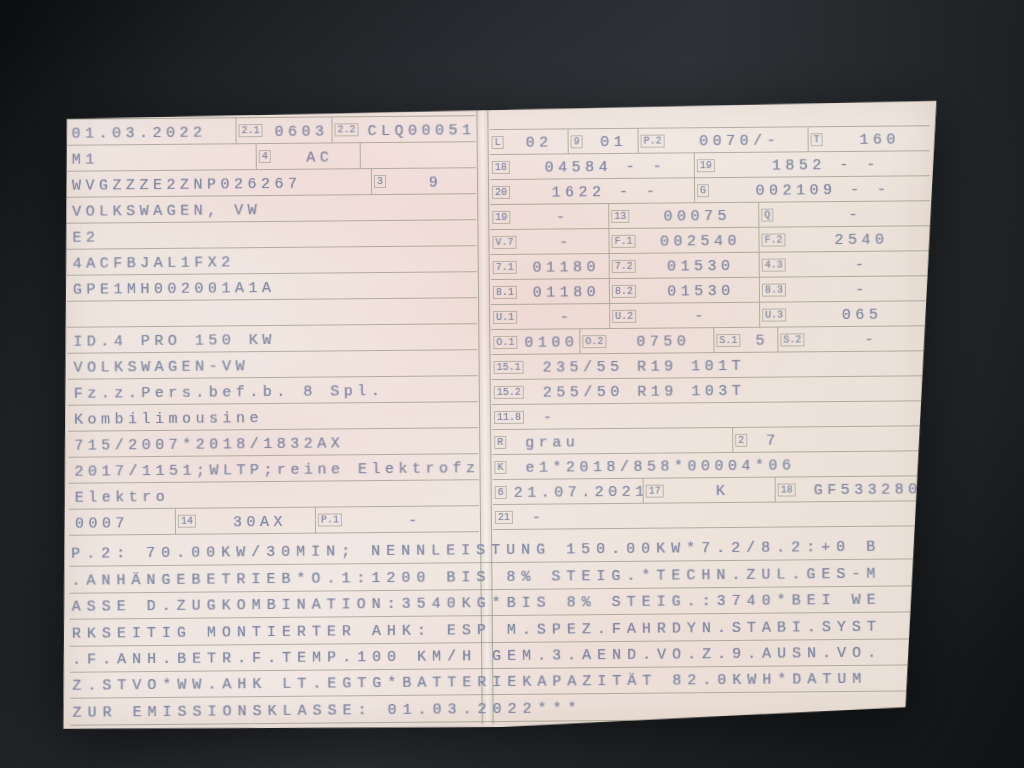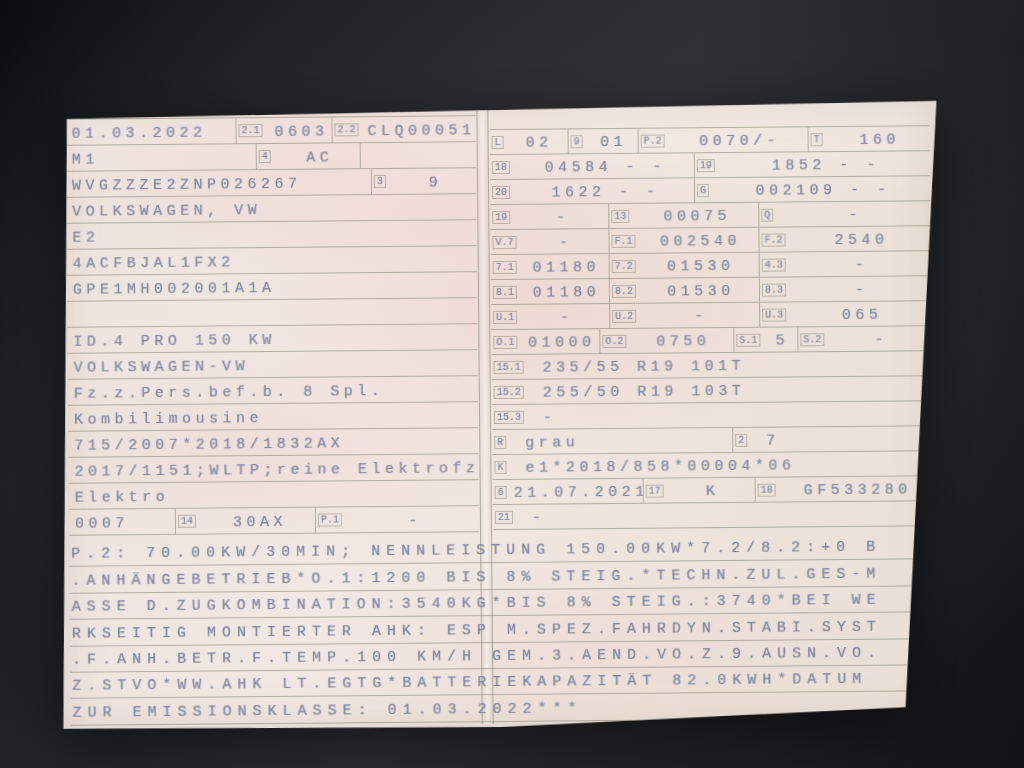--- a/index.html
+++ b/index.html
@@ -290,21 +290,21 @@
         <span class="c b" style="width:150px">
             <span class="lbl">U.2</span>
             <span class="v ctr">-</span>
           </span>
         <span class="c b f">
             <span class="lbl">U.3</span>
             <span class="v ctr">065</span>
           </span>
       </div>
       <div class="row">
-        <span class="c" style="width:108px">
+        <span class="c" style="width:88px">
             <span class="lbl">O.1</span>
             <span class="v ctr">01000</span>
           </span>
         <span class="c b" style="width:134px">
             <span class="lbl">O.2</span>
             <span class="v ctr">0750</span>
           </span>
         <span class="c b" style="width:64px">
             <span class="lbl">S.1</span>
             <span class="v ctr">5</span>
@@ -321,21 +321,21 @@
           </span>
       </div>
       <div class="row">
         <span class="c f">
             <span class="lbl">15.2</span>
             <span class="v" style="margin-left:12px">255/50 R19 103T</span>
           </span>
       </div>
       <div class="row">
         <span class="c f">
-            <span class="lbl">15.3</span>
+            <span class="lbl">11.8</span>
             <span class="v" style="margin-left:12px">-</span>
           </span>
       </div>
       <div class="row">
         <span class="c" style="width:240px">
             <span class="lbl">R</span>
             <span class="v" style="margin-left:12px">grau</span>
           </span>
         <span class="c b f">
             <span class="lbl">2</span>
@@ -346,21 +346,21 @@
         <span class="c f">
             <span class="lbl">K</span>
             <span class="v" style="margin-left:12px">e1*2018/858*00004*06</span>
           </span>
       </div>
       <div class="row">
         <span class="c" style="width:150px">
             <span class="lbl">6</span>
             <span class="v ctr">21.07.2021</span>
           </span>
-        <span class="c b" style="width:112px">
+        <span class="c b" style="width:132px">
             <span class="lbl">17</span>
             <span class="v ctr">K</span>
           </span>
         <span class="c b f">
             <span class="lbl">18</span>
             <span class="v ctr">GF533280</span>
           </span>
       </div>
       <div class="row">
         <span class="c f">

